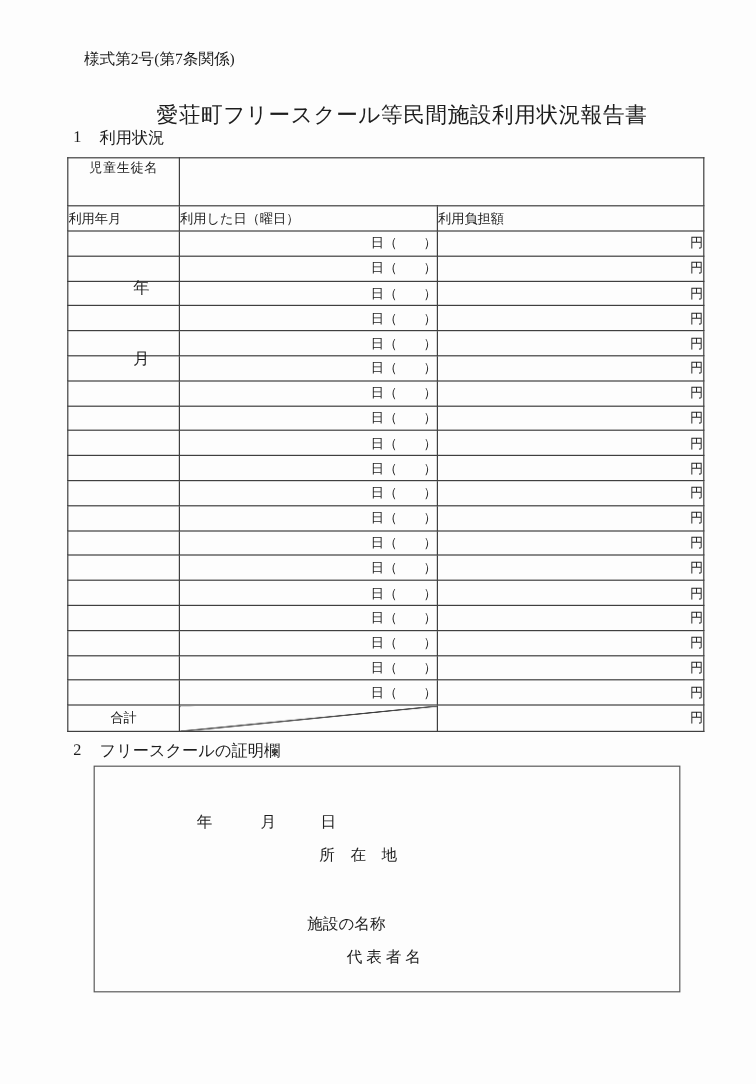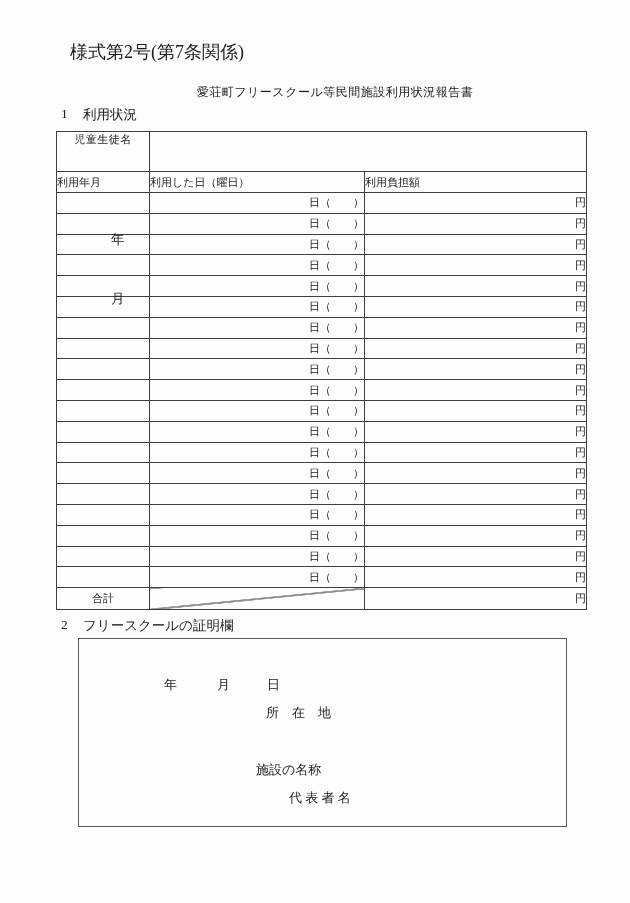--- a/index.html
+++ b/index.html
@@ -3,22 +3,22 @@
 <meta charset="utf-8">
 <style>
   * { margin:0; padding:0; box-sizing:border-box; }
   html,body { background:#fdfdfd; }
   body {
     width:630px; height:903px; position:relative; overflow:hidden;
     font-family:"Liberation Serif","DejaVu Serif",serif;
     color:#1d1d1d;
   }
   .abs { position:absolute; }
-  .form-number { left:70px; top:40px; font-size:18px; white-space:pre; }
-  .doc-title { left:70px; top:84px; width:530px; text-align:center; font-size:12px; letter-spacing:0.5px; }
+  .form-number { left:70px; top:40px; font-size:13px; white-space:pre; }
+  .doc-title { left:70px; top:84px; width:530px; text-align:center; font-size:18px; letter-spacing:0.5px; }
   .sec-heading { font-size:13.5px; display:flex; }
   .sec-heading .num { width:22px; }
   #sec1-heading { left:61px; top:106px; }
   #sec2-heading { left:61px; top:617px; }
 
   .table-wrap { left:56px; top:131px; width:530px; }
   table.usage { border-collapse:collapse; table-layout:fixed; width:530px; font-size:11px; }
   table.usage td { border:1px solid #3f3f3f; padding:0; overflow:hidden; }
   col.c1 { width:93px; } col.c2 { width:215px; } col.c3 { width:222px; }
   tr.name-row td { height:40px; }

